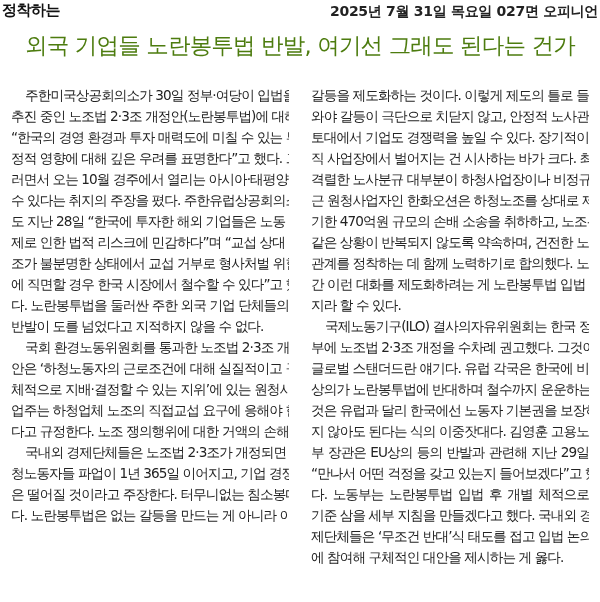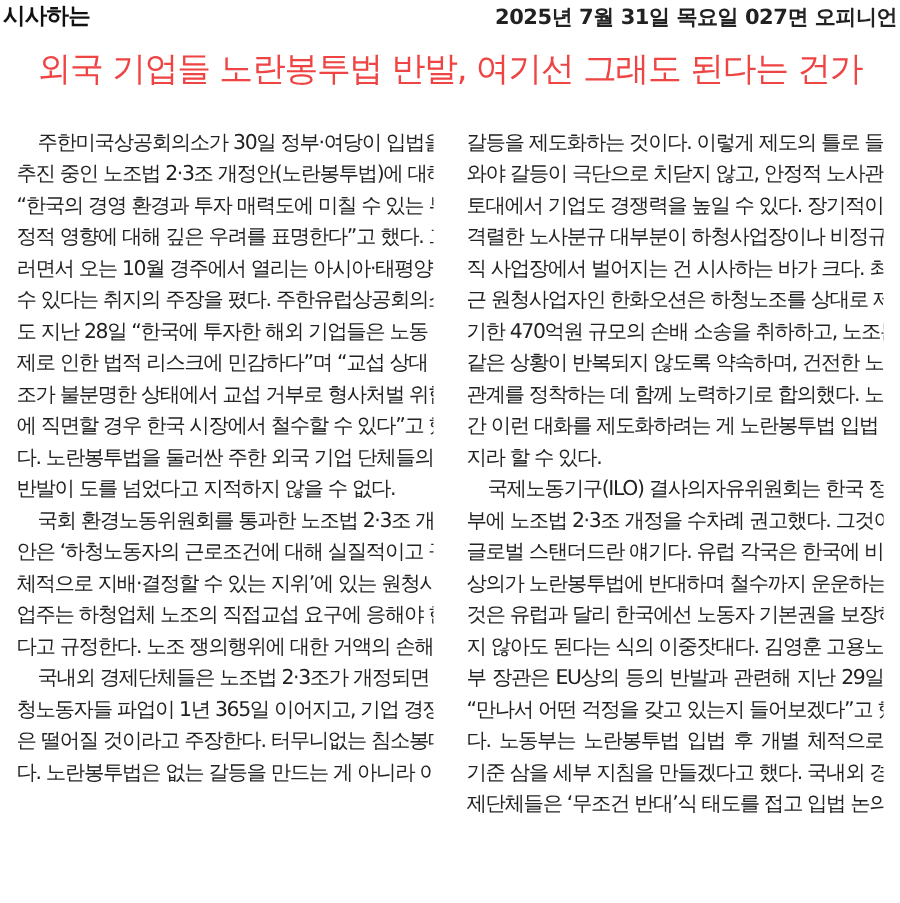--- a/index.html
+++ b/index.html
@@ -1,32 +1,32 @@
 <!DOCTYPE html>
 <html><head>
   <meta charset="utf-8">
   <style>
     html, body { margin: 0; padding: 0; background: #ffffff; }
     body { width: 600px; height: 602px; position: relative; overflow: hidden; color: #1a1a1a; font-family: "DejaVu Sans", sans-serif; }
     .masthead { position: absolute; left: 0; top: 0; width: 600px; height: 22px; }
     .brand { position: absolute; left: 2px; top: 1px; font-size: 15px; font-weight: bold; letter-spacing: -0.5px; color: #111; font-family: "DejaVu Sans", sans-serif; }
     .dateline { position: absolute; right: 2px; top: 3px; font-size: 14px; font-weight: bold; color: #222; letter-spacing: -0.3px; font-family: "DejaVu Sans", sans-serif; }
-    .headline { position: absolute; left: 0; top: 30px; width: 600px; text-align: center; font-size: 22.5px; font-weight: normal; letter-spacing: -0.8px; color: #ef4444; font-family: "DejaVu Sans", sans-serif; margin: 0; white-space: nowrap; }
+    .headline { position: absolute; left: 0; top: 30px; width: 600px; text-align: center; font-size: 22.5px; font-weight: normal; letter-spacing: -0.8px; color: #4d7c0f; font-family: "DejaVu Sans", sans-serif; margin: 0; white-space: nowrap; }
     .col { position: absolute; top: 85px; width: 278px; font-size: 13.6px; line-height: 21px; letter-spacing: -0.9px; color: #222; font-family: "DejaVu Sans", sans-serif; }
     .col.left { left: 11px; }
     .col.right { left: 311px; }
     .line { display: block; white-space: nowrap; overflow: hidden; height: 21px; text-align: justify; text-align-last: justify; }
     .line.last { text-align-last: left; }
     .line.indent { padding-left: 14px; }
   </style>
 </head>
 <body>
 
 <header class="masthead">
-  <div class="brand">시사하는</div>
+  <div class="brand">정착하는</div>
   <div class="dateline">2025년 7월 31일 목요일 027면 오피니언</div>
 </header>
 
 <h1 class="headline">외국 기업들 노란봉투법 반발, 여기선 그래도 된다는 건가</h1>
 
 <div class="col left">
   <span class="line indent">주한미국상공회의소가 30일 정부·여당이 입법을</span>
   <span class="line">추진 중인 노조법 2·3조 개정안(노란봉투법)에 대해</span>
   <span class="line">“한국의 경영 환경과 투자 매력도에 미칠 수 있는 부</span>
   <span class="line">정적 영향에 대해 깊은 우려를 표명한다”고 했다. 그</span>
@@ -46,32 +46,33 @@
   <span class="line indent">국내외 경제단체들은 노조법 2·3조가 개정되면 하</span>
   <span class="line">청노동자들 파업이 1년 365일 이어지고, 기업 경쟁력</span>
   <span class="line">은 떨어질 것이라고 주장한다. 터무니없는 침소봉대</span>
   <span class="line">다. 노란봉투법은 없는 갈등을 만드는 게 아니라 이</span>
 </div>
 
 <div class="col right">
   <span class="line">갈등을 제도화하는 것이다. 이렇게 제도의 틀로 들어</span>
   <span class="line">와야 갈등이 극단으로 치닫지 않고, 안정적 노사관계</span>
   <span class="line">토대에서 기업도 경쟁력을 높일 수 있다. 장기적이고</span>
+  <span class="line">직 사업장에서 벌어지는 건 시사하는 바가 크다. 최</span>
   <span class="line">격렬한 노사분규 대부분이 하청사업장이나 비정규</span>
-  <span class="line">직 사업장에서 벌어지는 건 시사하는 바가 크다. 최</span>
   <span class="line">근 원청사업자인 한화오션은 하청노조를 상대로 제</span>
   <span class="line">기한 470억원 규모의 손배 소송을 취하하고, 노조는</span>
   <span class="line">같은 상황이 반복되지 않도록 약속하며, 건전한 노사</span>
   <span class="line">관계를 정착하는 데 함께 노력하기로 합의했다. 노사</span>
   <span class="line">간 이런 대화를 제도화하려는 게 노란봉투법 입법 취</span>
   <span class="line last">지라 할 수 있다.</span>
   <span class="line indent">국제노동기구(ILO) 결사의자유위원회는 한국 정</span>
   <span class="line">부에 노조법 2·3조 개정을 수차례 권고했다. 그것이</span>
   <span class="line">글로벌 스탠더드란 얘기다. 유럽 각국은 한국에 비해</span>
   <span class="line">상의가 노란봉투법에 반대하며 철수까지 운운하는</span>
   <span class="line">것은 유럽과 달리 한국에선 노동자 기본권을 보장하</span>
   <span class="line">지 않아도 된다는 식의 이중잣대다. 김영훈 고용노동</span>
   <span class="line">부 장관은 EU상의 등의 반발과 관련해 지난 29일</span>
   <span class="line">“만나서 어떤 걱정을 갖고 있는지 들어보겠다”고 했</span>
   <span class="line">다. 노동부는 노란봉투법 입법 후 개별 체적으로</span>
   <span class="line">기준 삼을 세부 지침을 만들겠다고 했다. 국내외 경</span>
   <span class="line">제단체들은 ‘무조건 반대’식 태도를 접고 입법 논의</span>
+  <span class="line last">에 참여해 구체적인 대안을 제시하는 게 옳다.</span>
 </div>
 
 </body></html>

